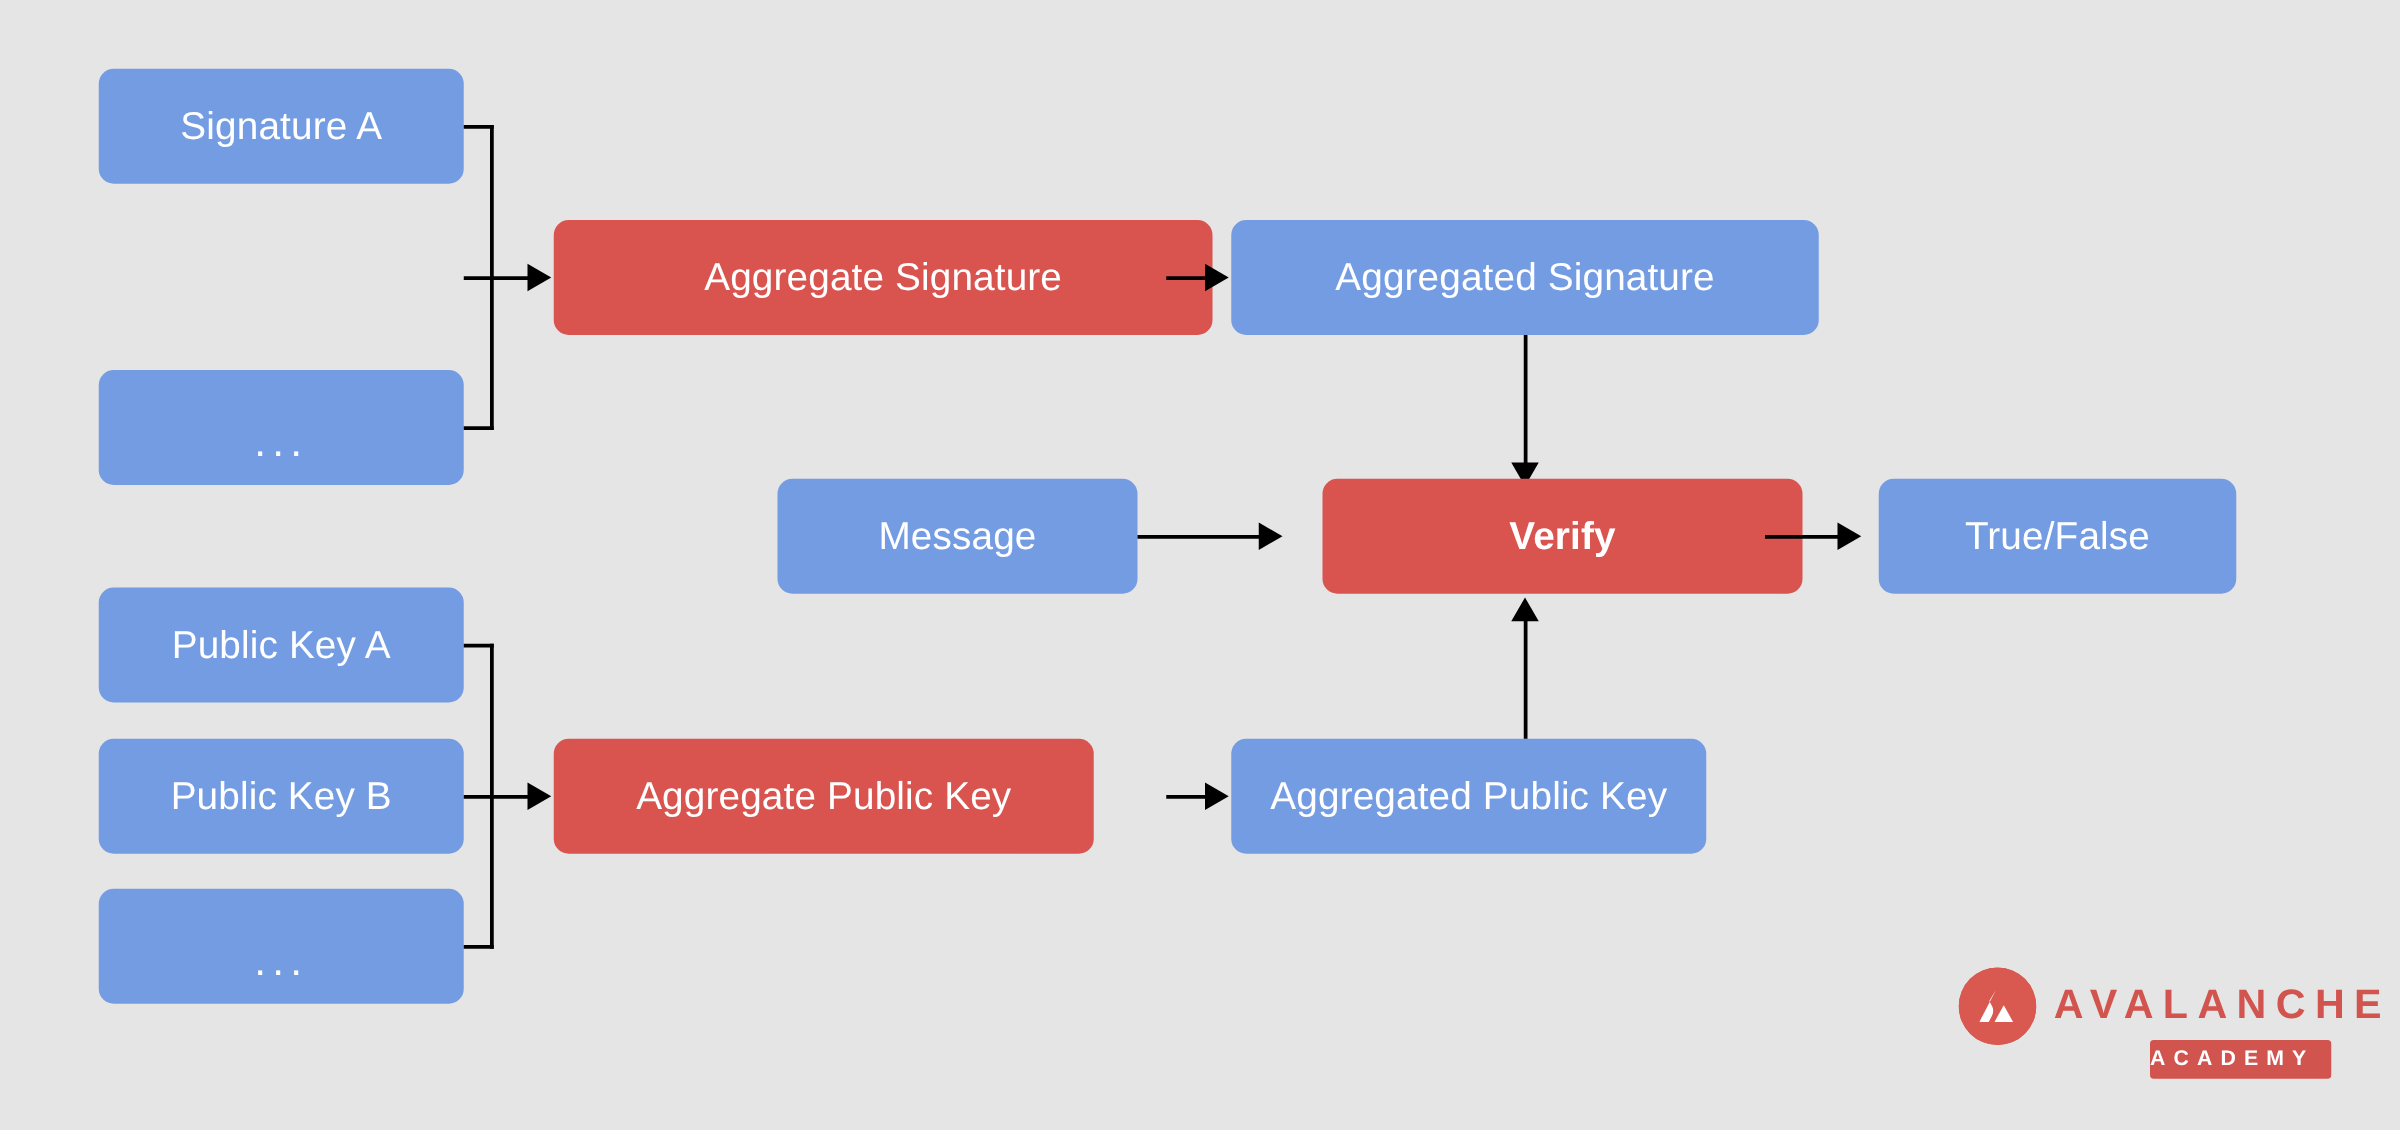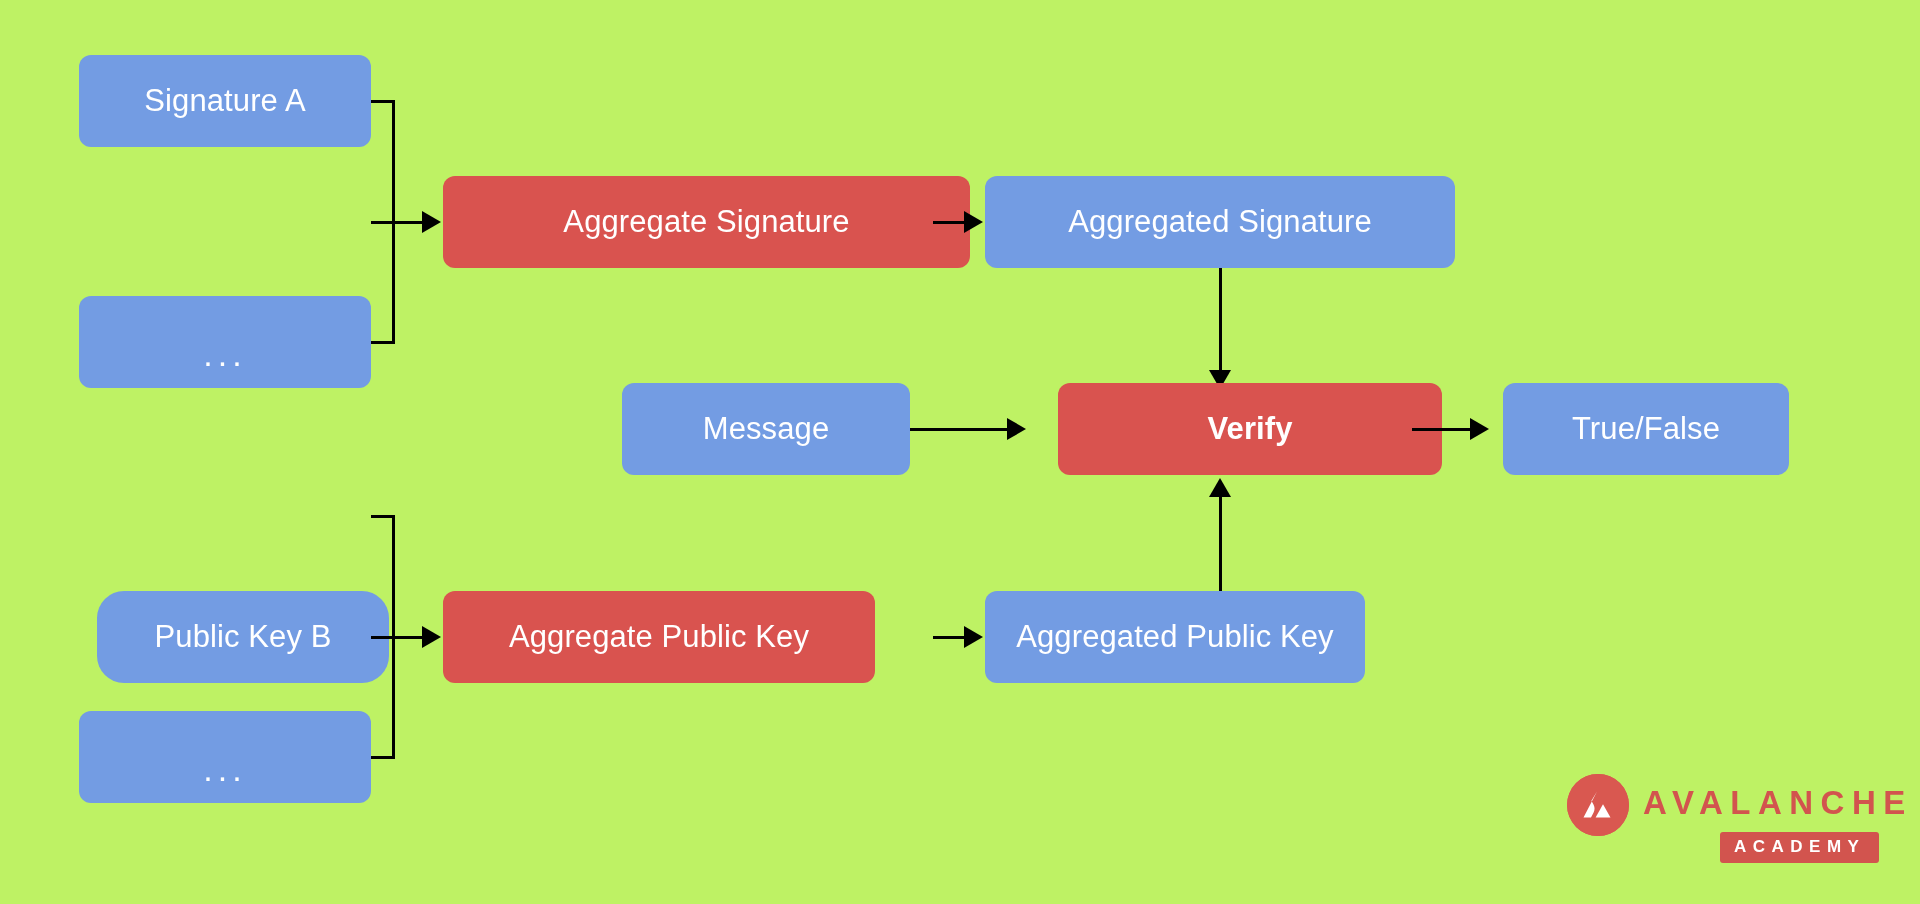--- a/index.html
+++ b/index.html
@@ -8,21 +8,21 @@
     background: #ffffff;
   }
   body {
     font-family: "Liberation Sans", sans-serif;
     -webkit-font-smoothing: antialiased;
   }
   #canvas {
     position: relative;
     width: 1920px;
     height: 904px;
-    background: #bef264;
+    background: #e5e5e5;
     overflow: hidden;
   }
 
   
   .node {
     position: absolute;
     box-sizing: border-box;
     display: flex;
     align-items: center;
     justify-content: center;
@@ -104,21 +104,21 @@
     font-weight: bold;
     letter-spacing: 7.5px;
     white-space: nowrap;
   }
   #logo .pill {
     position: absolute;
     left: 153px;
     top: 60px;
     background: #d2544e;
     border-radius: 3px;
-    padding: 5px 14px 6px 14px;
+    padding: 5px 14px 6px 0;
     color: #ffffff;
     font-size: 17px;
     font-weight: bold;
     letter-spacing: 6.5px;
     white-space: nowrap;
   }
 </style>
 </head>
 <body>
 
@@ -165,22 +165,25 @@
     <span>Verify</span>
   </div>
 
   <div class="line hline" style="left:1412px; top:428px; width:62px;"></div>
   <div class="arrow right" style="left:1470px; top:418px;"></div>
 
   <div class="node blue" style="left:1503px; top:383px; width:286px; height:92px;">
     <span>True/False</span>
   </div>
 
-
-  <div class="node blue" style="left:97px; top:591px; width:292px; height:92px;border-radius:27px;">
+  <div class="node blue" style="left:79px; top:470px; width:292px; height:92px;">
+    <span>Public Key A</span>
+  </div>
+
+  <div class="node blue" style="left:79px; top:591px; width:292px; height:92px;">
     <span>Public Key B</span>
   </div>
 
   <div class="node blue ellipsis" style="left:79px; top:711px; width:292px; height:92px;">
     <span>...</span>
   </div>
 
   <div class="line hline" style="left:371px; top:515px; width:24px;"></div>
   <div class="line hline" style="left:371px; top:636px; width:24px;"></div>
   <div class="line hline" style="left:371px; top:756px; width:24px;"></div>

